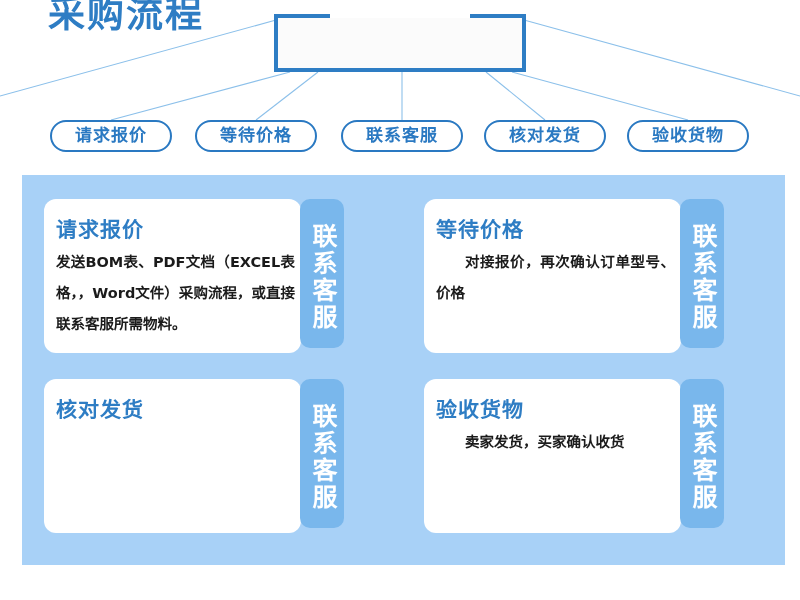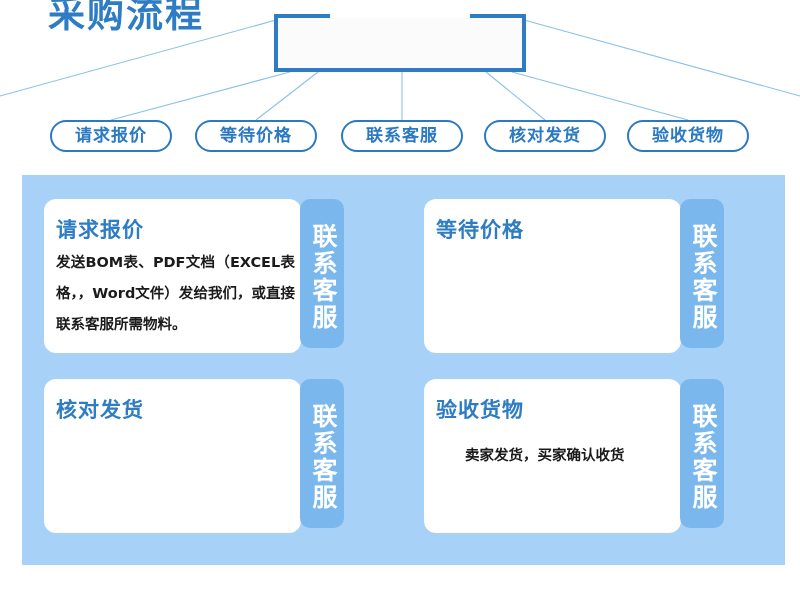--- a/index.html
+++ b/index.html
@@ -137,21 +137,21 @@
     right: 6px;
     top: 48px;
     font-size: 14.5px;
     color: #1b1b1b;
     line-height: 31px;
     font-weight: bold;
     text-align: justify;
     font-family: "DejaVu Sans", "Liberation Sans", sans-serif;
   }
   .card-body.indent { text-indent: 2em; }
-  .card-body.center-ish { text-indent: 2em; margin-top: 13px; }
+  .card-body.center-ish { text-indent: 2em; }
 
   
   .contact-tab {
     position: absolute;
     width: 44px;
     border-radius: 10px;
     background: #79b7ec;
     color: #ffffff;
     font-size: 25px;
     font-weight: bold;
@@ -199,26 +199,27 @@
   <div class="pill pill-0">请求报价</div>
   <div class="pill pill-1">等待价格</div>
   <div class="pill pill-2">联系客服</div>
   <div class="pill pill-3">核对发货</div>
   <div class="pill pill-4">验收货物</div>
 
   <div class="panel"></div>
 
   <div class="card card-0">
     <div class="card-title">请求报价</div>
-    <div class="card-body">发送BOM表、PDF文档（EXCEL表格，，Word文件）发给我们，或直接联系客服所需物料。</div>
+    <div class="card-body">发送BOM表、PDF文档（EXCEL表格，，Word文件）采购流程，或直接联系客服所需物料。</div>
   </div>
   <div class="contact-tab ct-0">联系客服</div>
 
   <div class="card card-1">
     <div class="card-title">等待价格</div>
+    <div class="card-body indent">对接报价，再次确认订单型号、价格</div>
   </div>
   <div class="contact-tab ct-1">联系客服</div>
 
   <div class="card card-2">
     <div class="card-title">核对发货</div>
   </div>
   <div class="contact-tab ct-2">联系客服</div>
 
   <div class="card card-3">
     <div class="card-title">验收货物</div>

